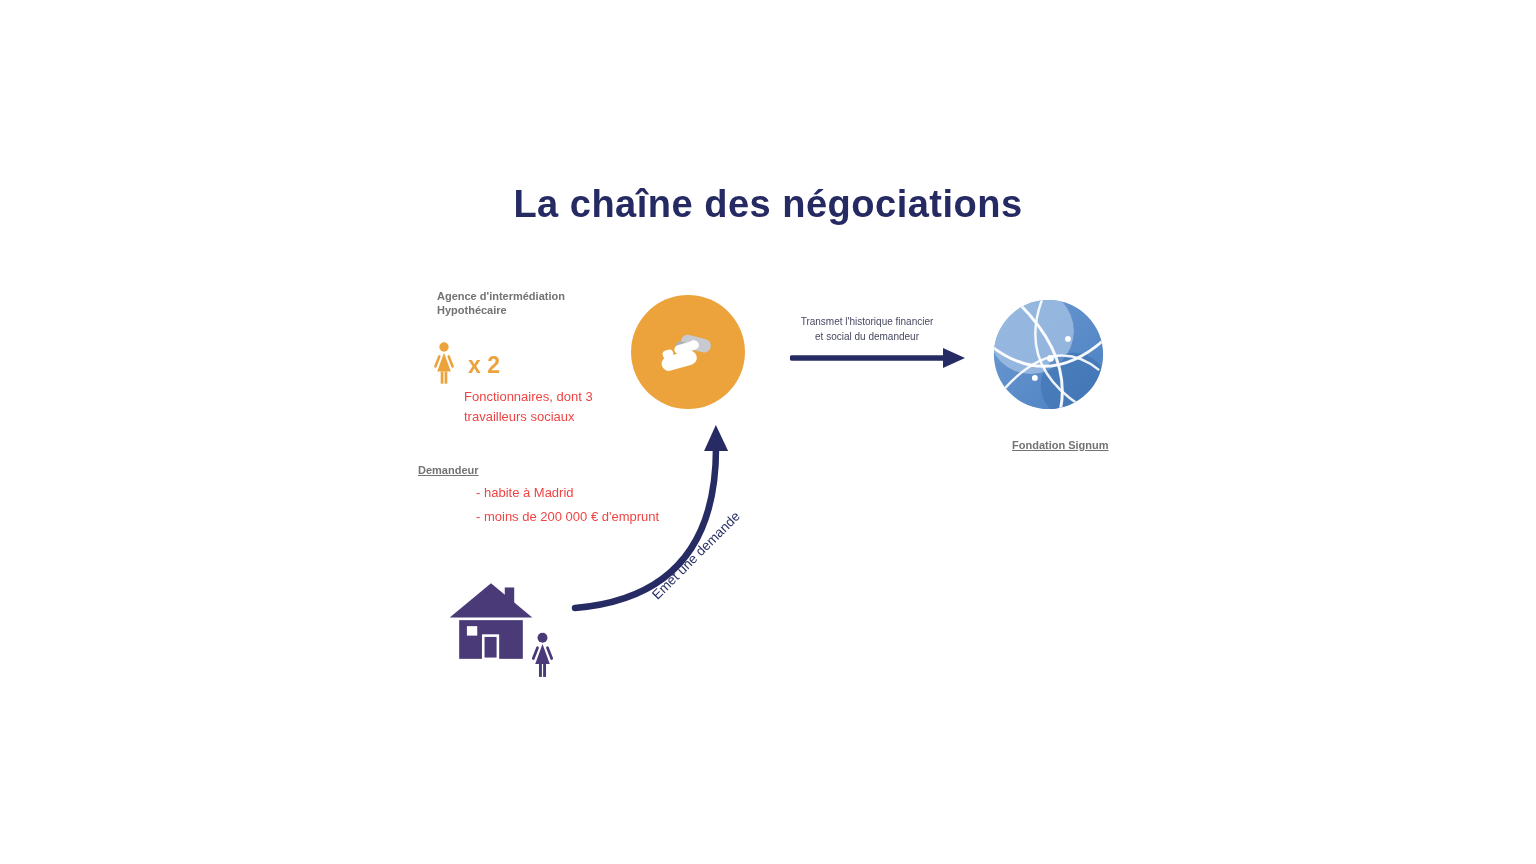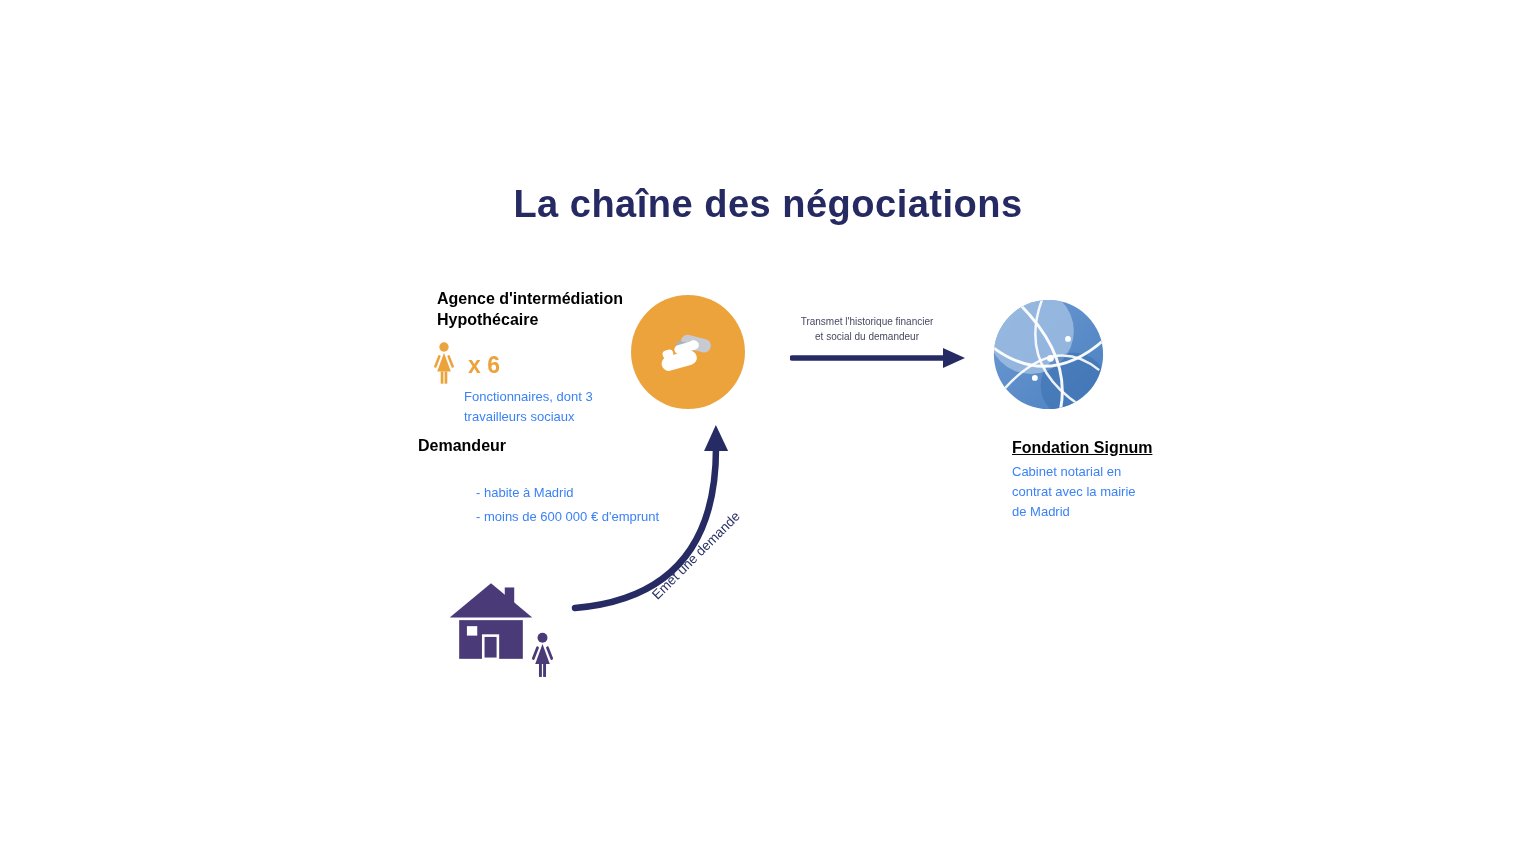--- a/index.html
+++ b/index.html
@@ -6,22 +6,22 @@
   .stage{
     position:relative;width:1536px;height:724px;background:#ffffff;overflow:hidden;
     font-family:"Liberation Sans",sans-serif;color:#272b63;
   }
   .abs{position:absolute;}
   .pre{white-space:pre-line;}
   .page-title{
     left:0;right:0;top:183px;text-align:center;
     font-size:38px;font-weight:800;letter-spacing:.5px;color:#262a62;
   }
-  .navy-heading{font-size:16px;font-weight:bold;color:#000000;line-height:1.3;}
-  .body-text{font-size:13px;color:#3b82f6;line-height:1.55;}
+  .navy-heading{font-size:11px;font-weight:bold;color:#737373;line-height:1.3;}
+  .body-text{font-size:13px;color:#ef4444;line-height:1.55;}
   .count-label{font-size:23px;font-weight:bold;color:#eda33c;}
   .bullets{width:218px;}
   .bullets .bullet{margin:0 0 4px 12px;}
   .hub-circle{
     left:631px;top:295px;width:114px;height:114px;border-radius:50%;
     background:#eda33c;display:flex;align-items:center;justify-content:center;
   }
   .request-label{
     left:628px;top:548px;width:136px;text-align:center;
     font-size:13.5px;color:#2b2f66;transform:rotate(-45deg);
@@ -45,30 +45,30 @@
     <svg width="28" height="46" viewBox="0 0 30 64">
       <circle cx="15" cy="7" r="6.5" fill="#eda33c"></circle>
       <polygon points="15,15 24.5,41 5.5,41" fill="#eda33c"></polygon>
       <line x1="8.5" y1="20" x2="3" y2="34" stroke="#eda33c" stroke-width="3.6" stroke-linecap="round"></line>
       <line x1="21.5" y1="20" x2="27" y2="34" stroke="#eda33c" stroke-width="3.6" stroke-linecap="round"></line>
       <rect x="10.4" y="41" width="3.8" height="17" fill="#eda33c"></rect>
       <rect x="15.8" y="41" width="3.8" height="17" fill="#eda33c"></rect>
     </svg>
   </div>
 
-  <div class="abs count-label" style="left:468px;top:352px;">x 6</div>
+  <div class="abs count-label" style="left:468px;top:352px;">x 2</div>
 
   <div class="abs body-text pre" style="left:464px;top:387px;width:200px;">Fonctionnaires, dont 3
 travailleurs sociaux</div>
 
-  <div class="abs navy-heading" style="left:418px;top:436px;">Demandeur</div>
+  <div class="abs navy-heading" style="left:418px;top:463px;text-decoration:underline;">Demandeur</div>
 
   <div class="abs body-text bullets" style="left:464px;top:483px;">
     <p class="bullet">- habite à Madrid</p>
-    <p class="bullet">- moins de 600 000 € d'emprunt</p>
+    <p class="bullet">- moins de 200 000 € d'emprunt</p>
   </div>
 
   <div class="abs" style="left:448px;top:583px;width:86px;height:76px;">
     <svg width="86" height="76" viewBox="0 0 100 88">
       <rect x="66" y="5" width="11" height="20" fill="#4a3b78"></rect>
       <polygon points="50,0 98,40 2,40" fill="#4a3b78"></polygon>
       <rect x="13" y="43" width="74" height="45" fill="#4a3b78"></rect>
       <rect x="22" y="50" width="12" height="11" fill="#ffffff"></rect>
       <rect x="41" y="61" width="17" height="27" fill="#4a3b78" stroke="#ffffff" stroke-width="3"></rect>
     </svg>
@@ -150,17 +150,14 @@
         <path d="M54,2 Q28,70 92,112" stroke="#ffffff" stroke-width="2.5" fill="none" opacity="0.9"></path>
         <circle cx="62" cy="64" r="3.4" fill="#ffffff"></circle>
         <circle cx="80" cy="44" r="3" fill="#ffffff"></circle>
         <circle cx="46" cy="84" r="3" fill="#ffffff"></circle>
       </g>
     </svg>
   </div>
 
   <div class="abs navy-heading" style="left:1012px;top:438px;text-decoration:underline;">Fondation Signum</div>
 
-  <div class="abs body-text pre" style="left:1012px;top:462px;width:170px;">Cabinet notarial en
-contrat avec la mairie
-de Madrid</div>
 
 </div>
 
 </body></html>

